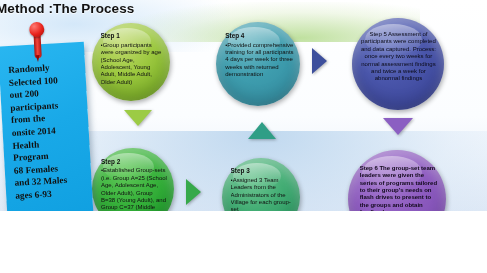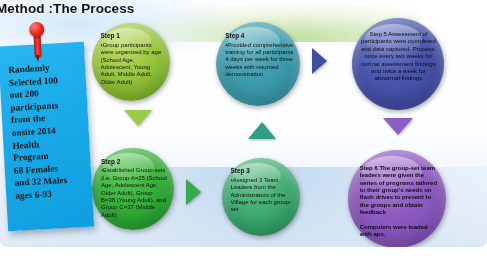--- a/index.html
+++ b/index.html
@@ -1,19 +1,19 @@
 <!DOCTYPE html>
 <html><head>
 <meta charset="utf-8">
 <style>
   html,body{margin:0;padding:0;background:#fff;}
   body{width:487px;height:273px;overflow:hidden;font-family:"Liberation Sans",sans-serif;}
 
-  #slide{position:relative;width:487px;height:247px;overflow:hidden;
-         background:linear-gradient(180deg,#ffffff 0%,#fbfdff 55%,#eef4fb 78%,#dfe9f6 100%);border-radius:7px;}
+  #slide{position:relative;width:487px;height:211px;overflow:hidden;
+         background:linear-gradient(180deg,#ffffff 0%,#fbfdff 55%,#eef4fb 78%,#dfe9f6 100%);}
 
   
   .swoosh{position:absolute;left:-40px;bottom:-70px;width:600px;height:150px;
           background:radial-gradient(ellipse at 50% 0%,rgba(173,205,234,.75) 0%,rgba(205,224,243,.35) 45%,rgba(255,255,255,0) 72%);
           pointer-events:none;}
   .swoosh2{position:absolute;left:-30px;top:-18px;width:260px;height:70px;
           background:radial-gradient(ellipse at 40% 60%,rgba(205,228,248,.85) 0%,rgba(225,239,252,.4) 55%,rgba(255,255,255,0) 78%);
           pointer-events:none;}
   .greenwash{position:absolute;left:120px;top:2px;width:300px;height:40px;
           background:radial-gradient(ellipse at 60% 90%,rgba(140,200,80,.55) 0%,rgba(190,222,150,.22) 50%,rgba(255,255,255,0) 76%);

